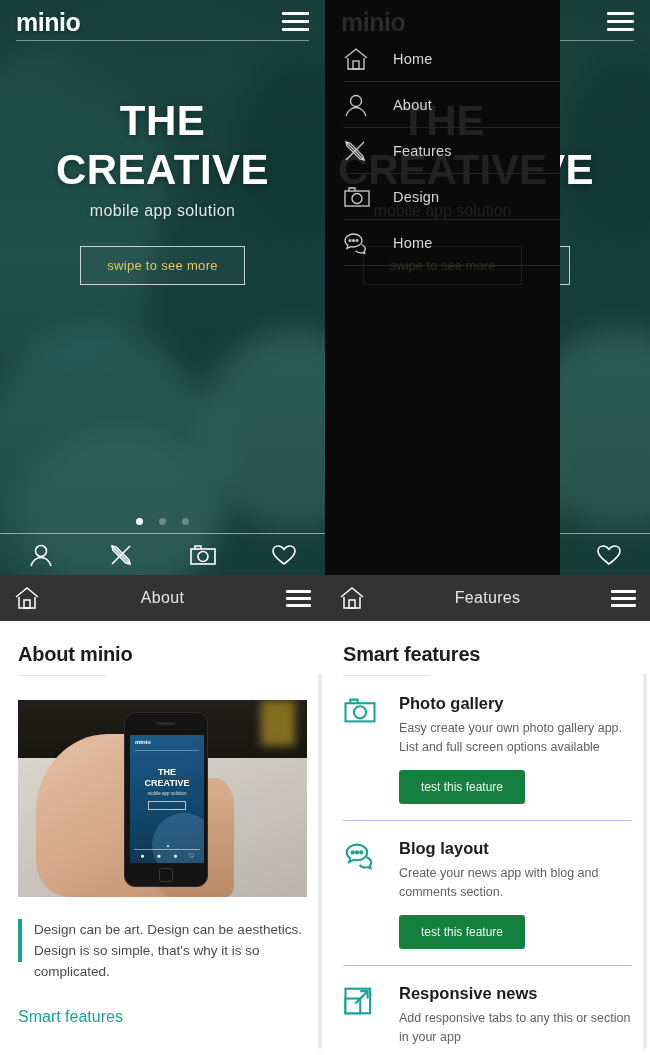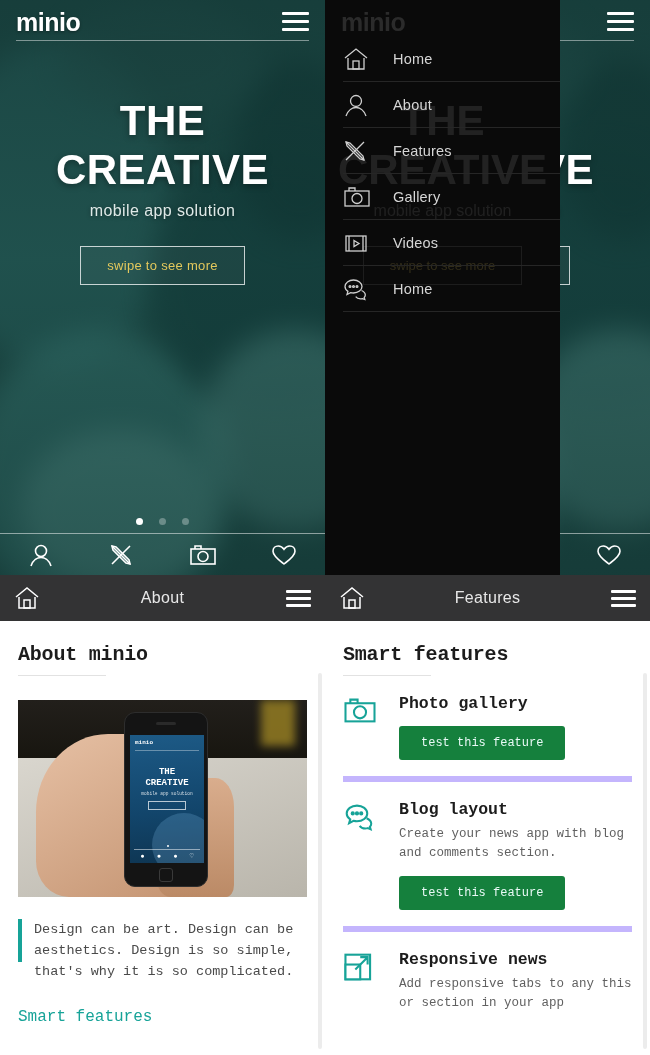--- a/index.html
+++ b/index.html
@@ -81,21 +81,21 @@
              align-items:center; }
   .pg-head .home-btn { width:54px; display:flex; align-items:center; justify-content:center; cursor:pointer; }
   .pg-head .home-btn svg { stroke:#fff; fill:none; stroke-width:1.5; }
   .pg-head .pg-title { flex:1; text-align:center; color:#e8e8e8; font-size:16px; letter-spacing:.3px; }
   .pg-head .burger2 { width:54px; display:flex; align-items:center; justify-content:center;
                       flex-direction:column; gap:4px; cursor:pointer; }
   .pg-head .burger2 i { width:25px; height:3px; background:#fff; border-radius:1px; }
 
   
   .pg-body { position:absolute; left:0; right:0; top:46px; bottom:0; background:#fff;
-             padding:22px 18px 0 18px; overflow:hidden;font-family:Liberation Mono, monospace; }
+             padding:22px 18px 0 18px; overflow:hidden; }
   .scrolltrack { position:absolute; right:3px; top:52px; bottom:6px; width:4px;
                  background:#ececec; border-radius:2px; }
   .sec-title { font-size:20px; font-weight:bold; color:#1c1c1c; letter-spacing:-.2px; }
   .sec-rule { margin-top:9px; height:1px; background:#e2e2e2; width:88px; }
 
   .about-photo { position:relative; margin-top:24px; width:289px; height:197px;
                  overflow:hidden; background:#2b2620; }
   .ap-desk { position:absolute; left:0; top:58px; width:289px; height:139px;
              background:linear-gradient(160deg,#d9d6ce,#b9b5ab); }
   .ap-dark { position:absolute; left:0; top:0; width:289px; height:62px;
@@ -130,21 +130,21 @@
   .ap-spk { position:absolute; left:50%; transform:translateX(-50%); top:9px;
             width:20px; height:3px; background:#2a2a2a; border-radius:2px; }
 
   .quote { position:relative; margin-top:22px; padding-left:16px; }
   .quote-bar { position:absolute; left:0; top:0; bottom:20px; width:4px; background:#17a398; }
   .quote p { color:#4a4a4a; font-size:13.5px; line-height:21px;margin-top:19px; }
   .quote .who { margin-top:4px; color:#17a398; font-size:11.5px; font-weight:bold; letter-spacing:.4px; }
   .about-link { margin-top:26px; color:#17a398; font-size:16px; cursor:pointer; }
 
   
-  .feat { position:relative; padding:18px 0 16px 0; border-bottom:6px solid #c4b5fd;
+  .feat { position:relative; padding:18px 0 16px 0; border-bottom:1px solid #c4b5fd;
           padding-left:56px; }
   .feat:first-of-type { padding-top:20px; }
   .feat-icon { position:absolute; left:0; top:20px; width:44px; height:36px;
                display:flex; align-items:flex-start; }
   .feat-icon svg { stroke:#17a398; fill:none; stroke-width:1.7; }
   .feat-title { font-size:16.5px; font-weight:bold; color:#1c1c1c; }
   .feat-desc { margin-top:6px; color:#616161; font-size:12.5px; line-height:19px; }
   .feat-btn { display:inline-block; margin-top:13px; padding:10px 22px; background:#15803d;
               color:#eafaf7; font-size:12px; border-radius:3px; cursor:pointer; }
 </style>
@@ -317,31 +317,21 @@
           <span class="mi-label">Features</span>
         </div>
         <div class="menu-item">
           <span class="mi-icon">
             <svg width="28" height="24" viewBox="0 0 28 24">
                 <rect x="2" y="6" width="24" height="15"></rect>
                 <circle cx="14" cy="13.5" r="5"></circle>
                 <path d="M6 6V3h6v3"></path>
               </svg>
           </span>
-          <span class="mi-label">Gallery</span>
-        </div>
-        <div class="menu-item">
-          <span class="mi-icon">
-            <svg width="26" height="24" viewBox="0 0 26 24">
-                <rect x="3" y="5" width="20" height="15"></rect>
-                <path d="M6 5v15M20 5v15"></path>
-                <path d="M11 9.5l5 3-5 3z"></path>
-              </svg>
-          </span>
-          <span class="mi-label">Videos</span>
+          <span class="mi-label">Design</span>
         </div>
         <div class="menu-item">
           <span class="mi-icon">
             <svg width="26" height="24" viewBox="0 0 26 24">
                 <path d="M2 9.5c0-3.6 3.8-6.5 8.5-6.5S19 5.9 19 9.5 15.2 16 10.5 16c-1 0-2-.15-2.9-.4L4 17.5l.9-3.1C3.1 13.2 2 11.5 2 9.5z"></path>
                 <path d="M18.5 13.5c2.2.9 3.8 2.7 3.8 4.5 0 .9-.4 1.8-1.1 2.5l.6 2-2.4-.9c-.6.2-1.3.3-2 .3-2 0-3.8-.9-4.7-2.2"></path>
                 <circle cx="7" cy="9.5" r=".9"></circle>
                 <circle cx="10.5" cy="9.5" r=".9"></circle>
                 <circle cx="14" cy="9.5" r=".9"></circle>
               </svg>
@@ -437,20 +427,21 @@
 
       <div class="feat">
         <span class="feat-icon">
           <svg width="34" height="29" viewBox="0 0 28 24">
               <rect x="2" y="6" width="24" height="15"></rect>
               <circle cx="14" cy="13.5" r="5"></circle>
               <path d="M6 6V3h6v3"></path>
             </svg>
         </span>
         <div class="feat-title">Photo gallery</div>
+        <div class="feat-desc">Easy create your own photo gallery app. List and full screen options available</div>
         <div class="feat-btn">test this feature</div>
       </div>
 
       <div class="feat">
         <span class="feat-icon">
           <svg width="34" height="29" viewBox="0 0 26 24">
               <path d="M2 9.5c0-3.6 3.8-6.5 8.5-6.5S19 5.9 19 9.5 15.2 16 10.5 16c-1 0-2-.15-2.9-.4L4 17.5l.9-3.1C3.1 13.2 2 11.5 2 9.5z"></path>
               <path d="M18.5 13.5c2.2.9 3.8 2.7 3.8 4.5 0 .9-.4 1.8-1.1 2.5l.6 2-2.4-.9c-.6.2-1.3.3-2 .3-2 0-3.8-.9-4.7-2.2"></path>
               <circle cx="7" cy="9.5" r=".9"></circle>
               <circle cx="10.5" cy="9.5" r=".9"></circle>

